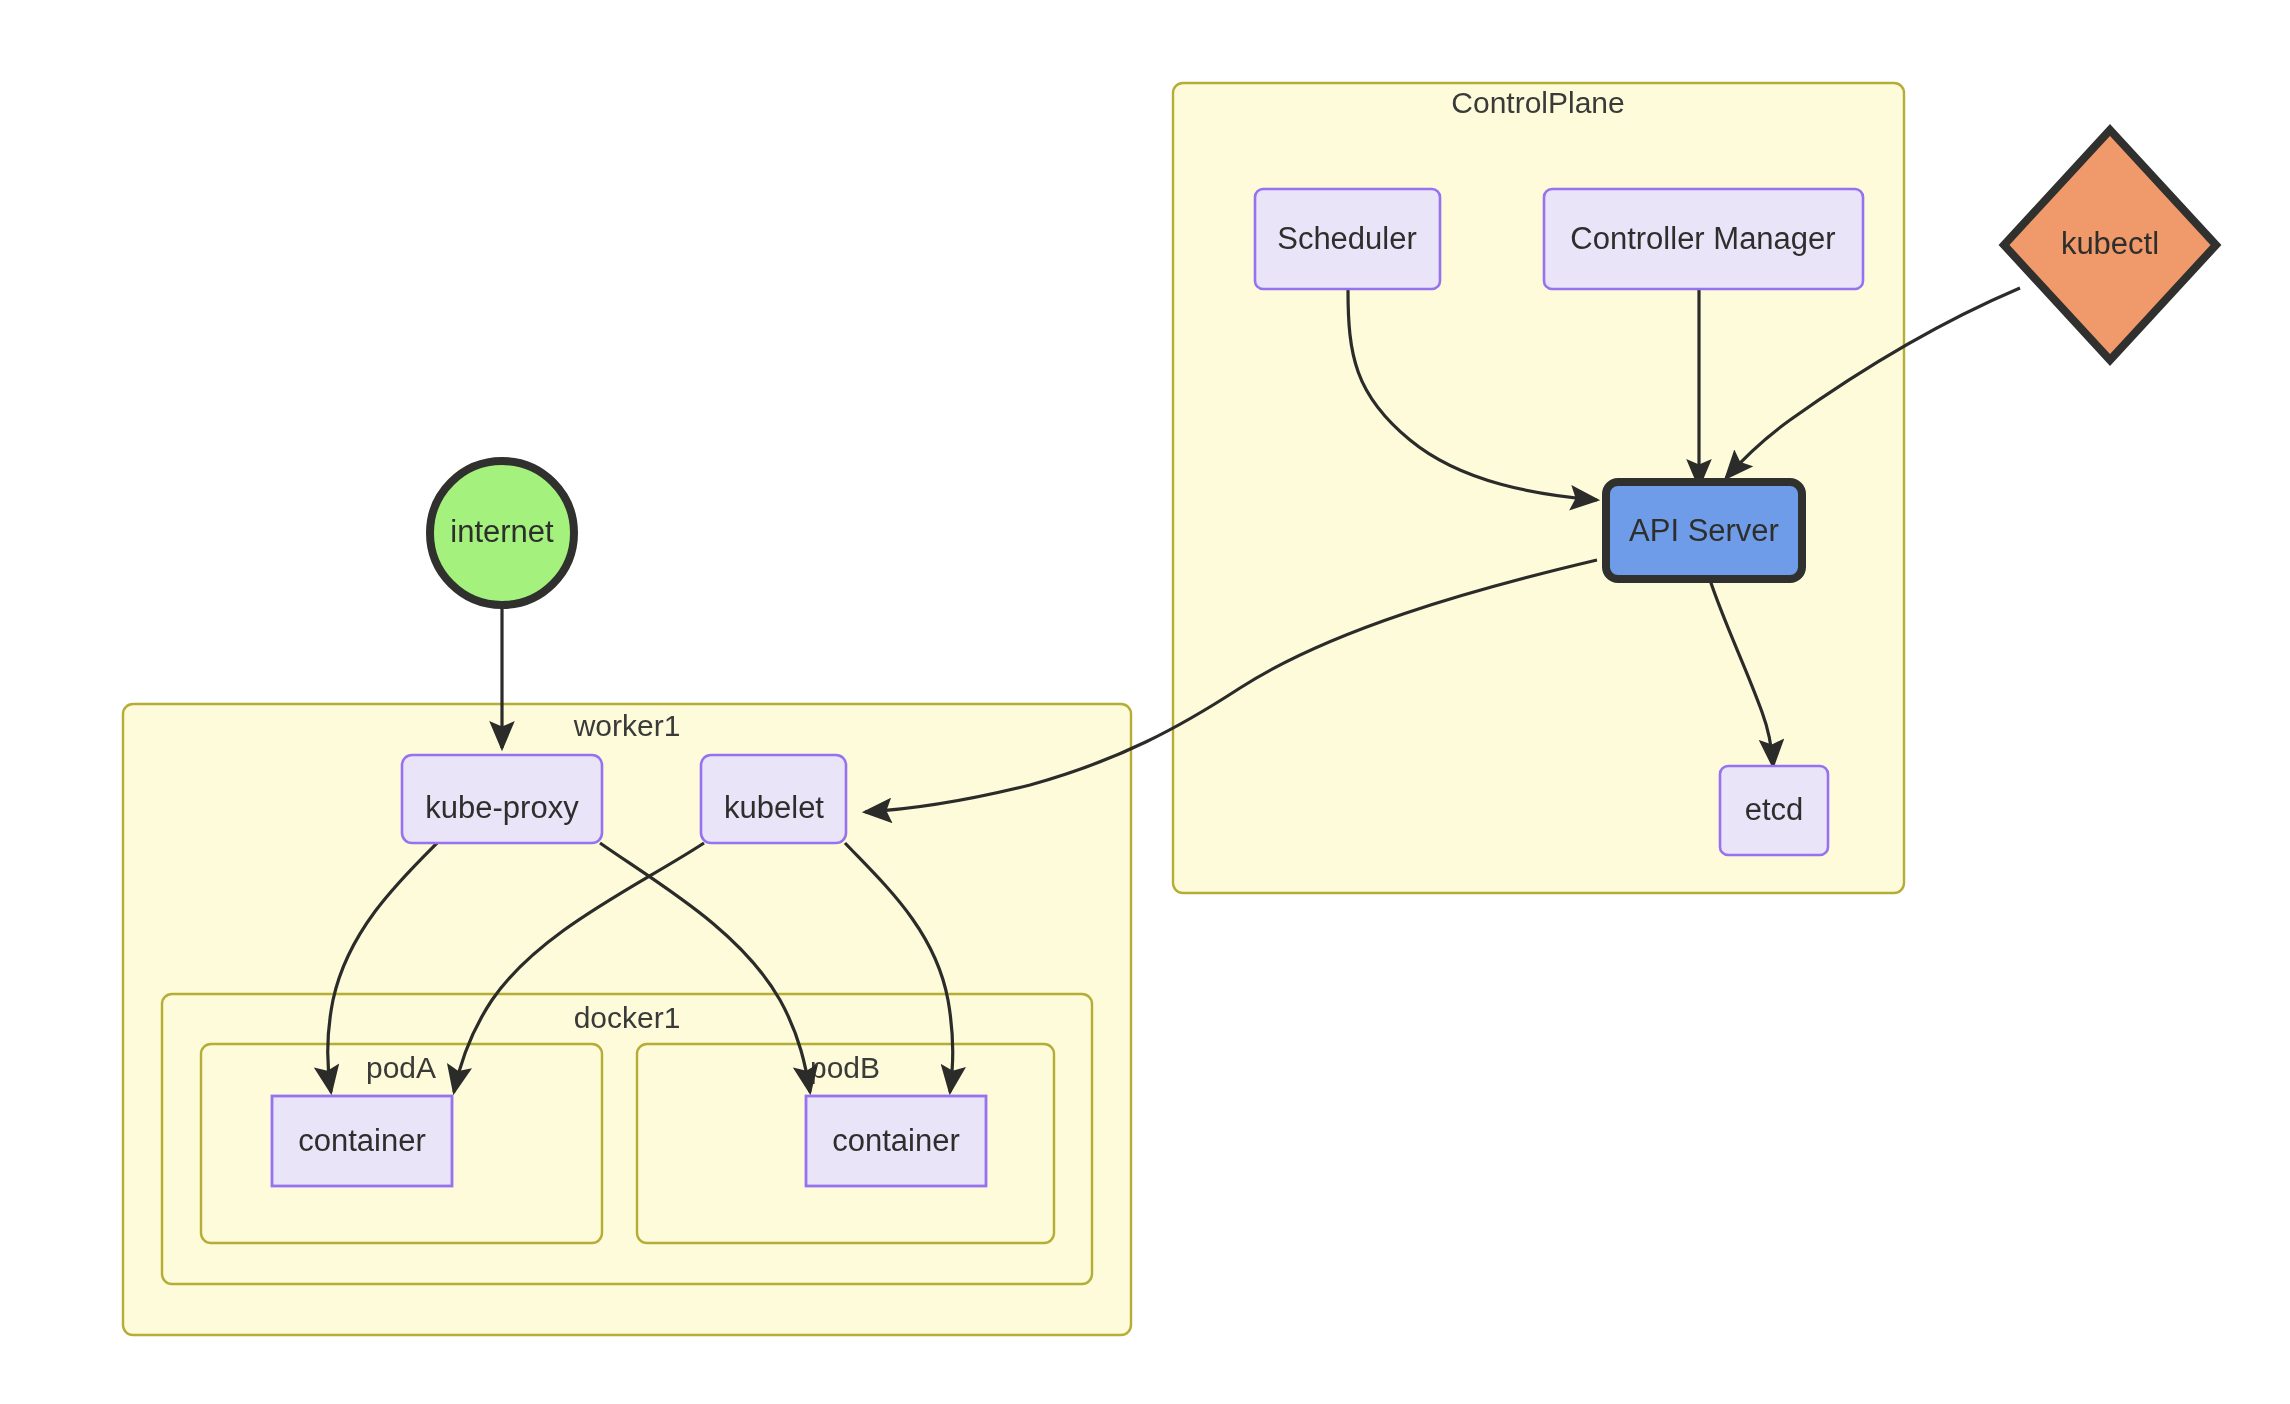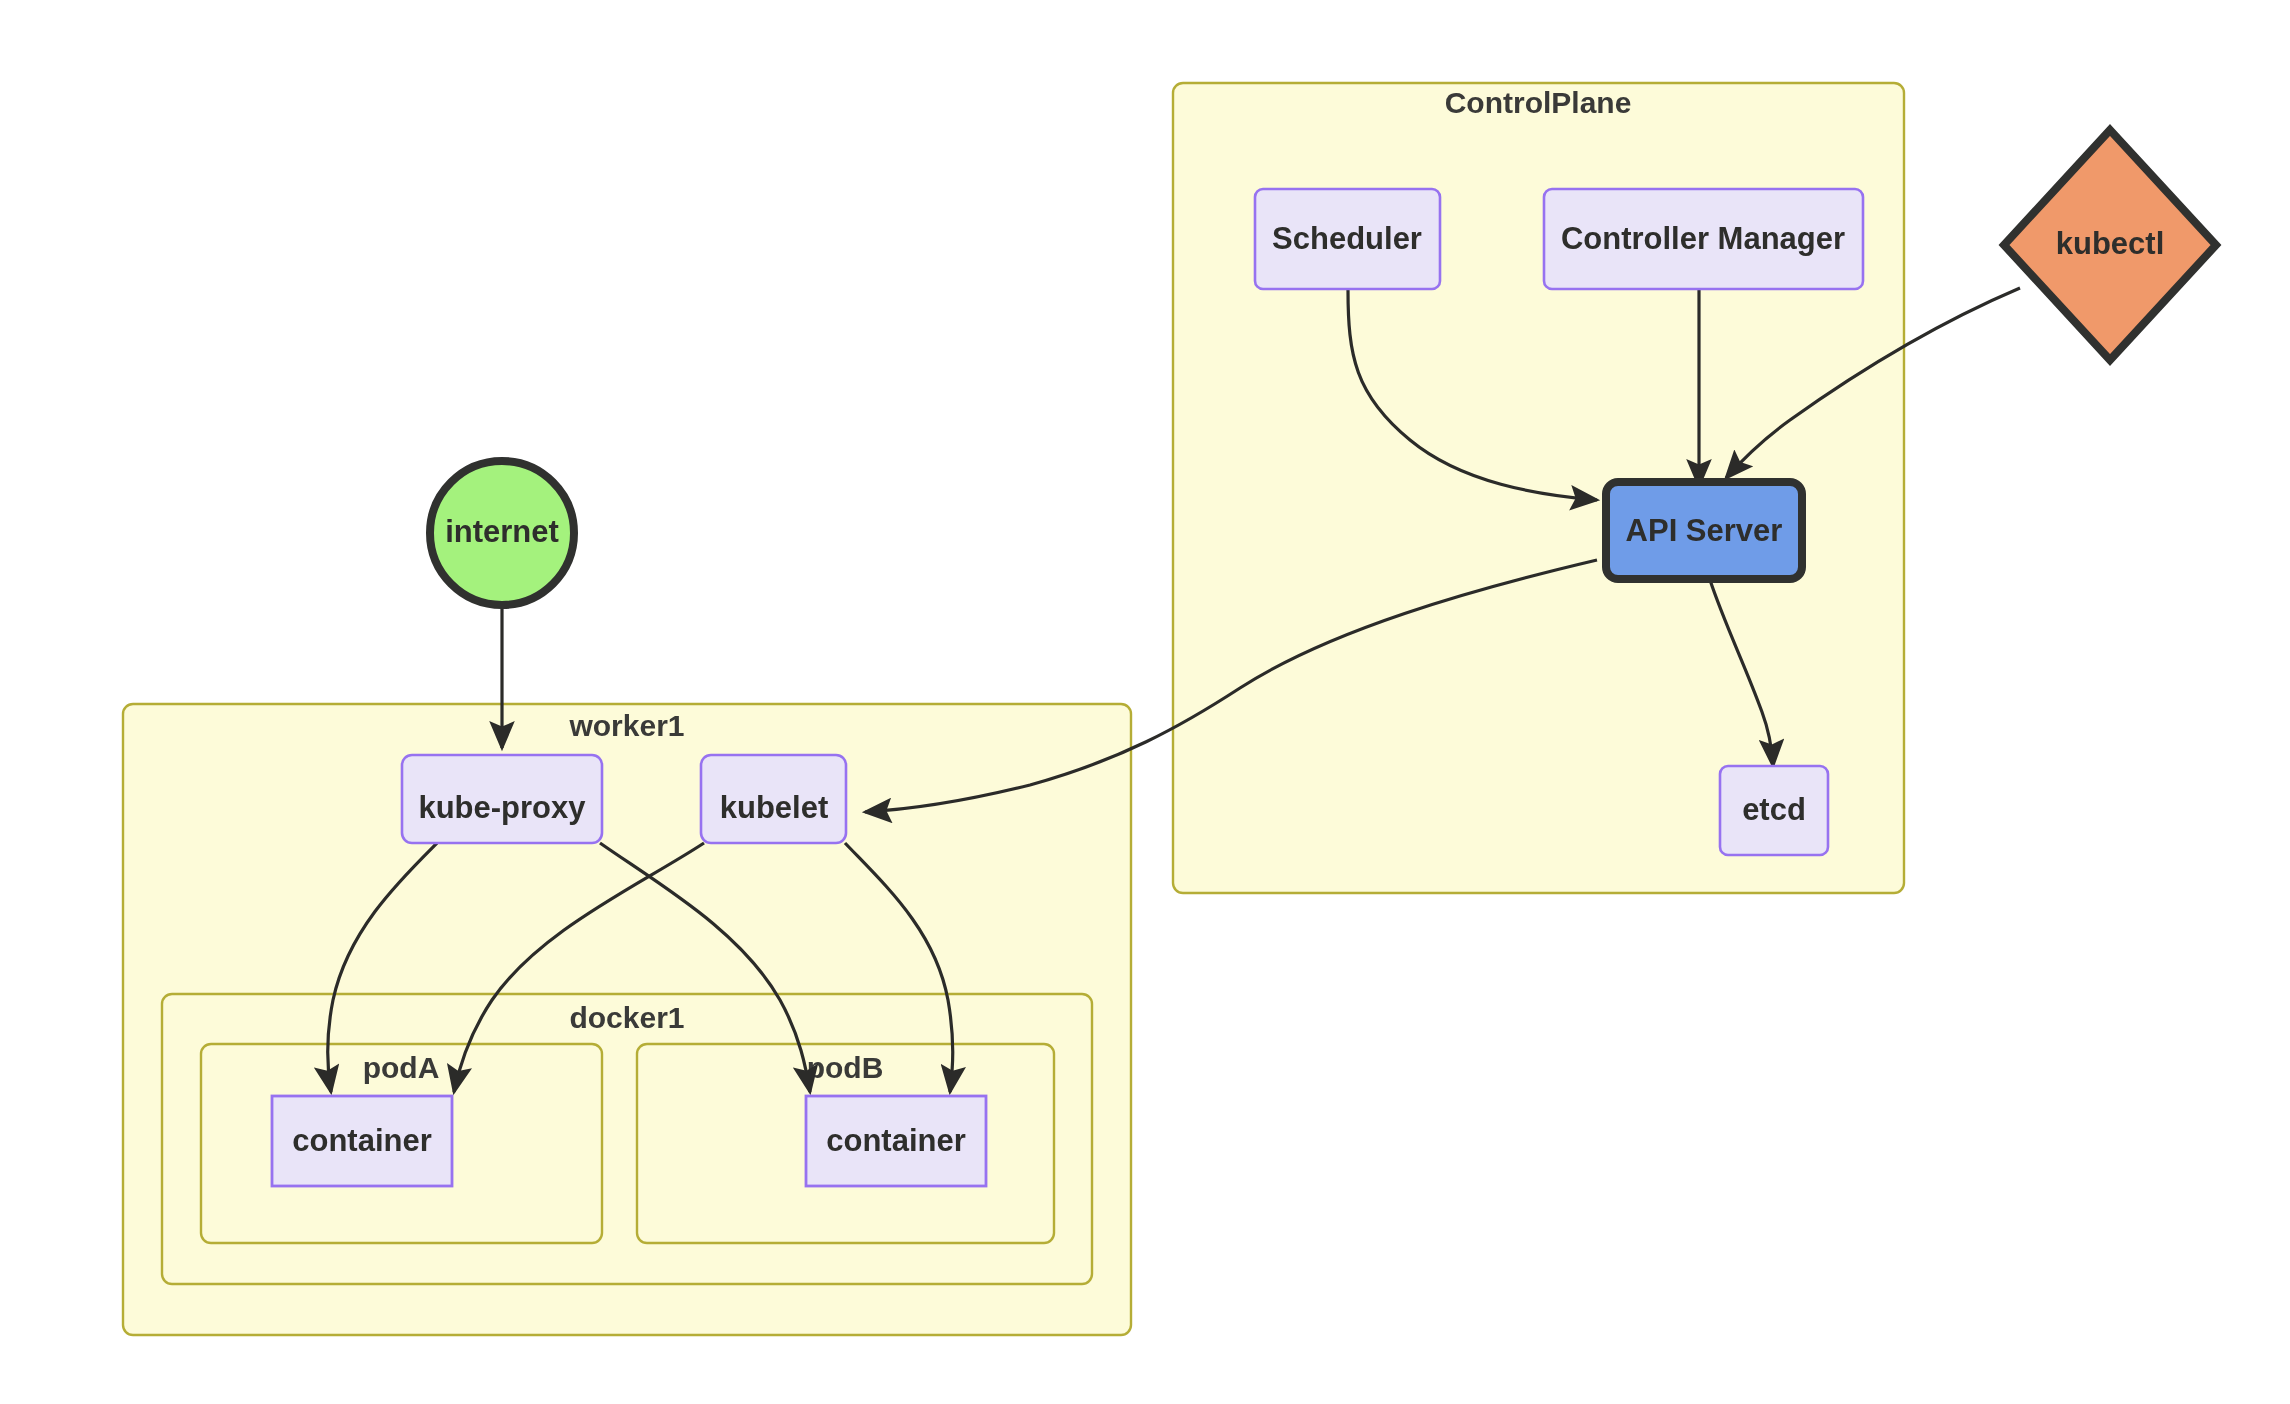--- a/index.html
+++ b/index.html
@@ -14,21 +14,20 @@
     height: 1404px;
     position: relative;
     overflow: hidden;
   }
   #diagram-root {
     position: absolute;
     left: 0;
     top: 0;
     width: 2290px;
     height: 1404px;
-    font-weight: bold;
   }
   svg#diagram-svg {
     position: absolute;
     left: 0;
     top: 0;
     width: 2290px;
     height: 1404px;
     display: block;
   }
   .cluster-rect {

